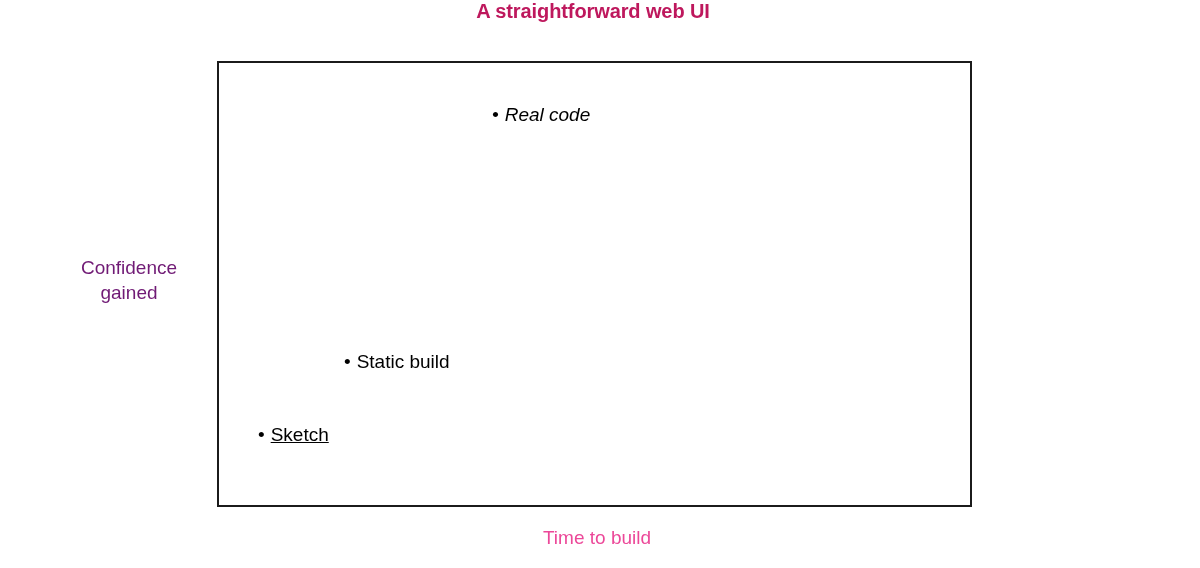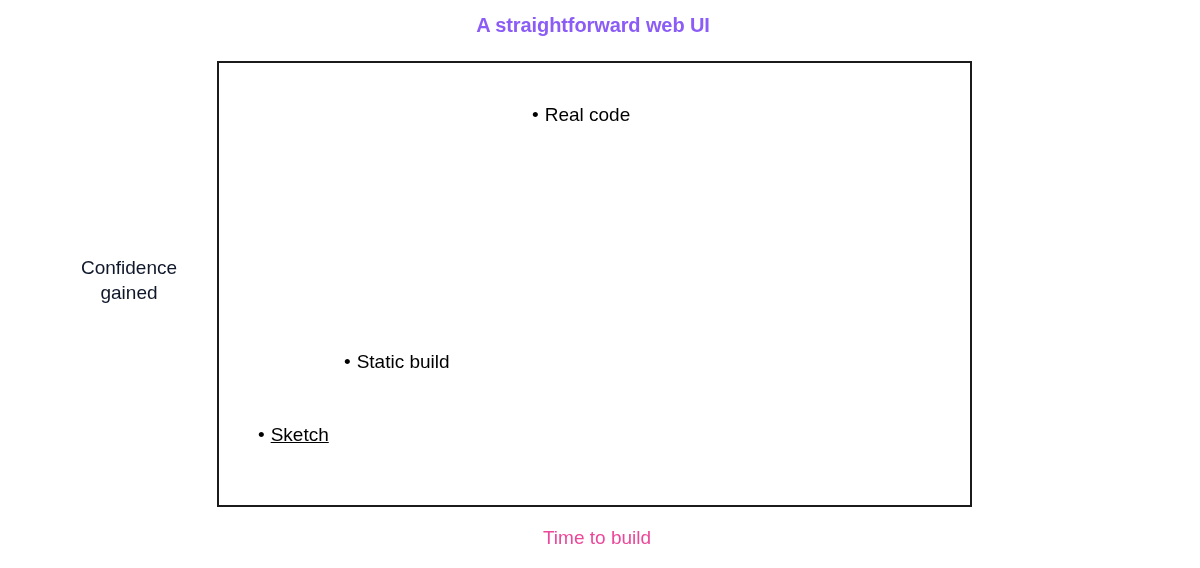--- a/index.html
+++ b/index.html
@@ -21,27 +21,27 @@
     left: 0;
     top: 0;
     width: 1200px;
     height: 568px;
   }
 
   
   .chart-title {
     position: absolute;
     left: 0;
-    top: 14px;
+    top: 0;
     width: 1186px;
     text-align: center;
     font-size: 20px;
     font-weight: bold;
     letter-spacing: -0.1px;
-    color: #8b5cf6;
+    color: #be185d;
     white-space: nowrap;
   }
 
   
   .plot-frame {
     position: absolute;
     left: 217px;
     top: 61px;
     width: 755px;
     height: 446px;
@@ -52,21 +52,21 @@
 
   
   .y-axis-label {
     position: absolute;
     left: 46px;
     top: 255px;
     width: 166px;
     text-align: center;
     font-size: 19px;
     line-height: 25px;
-    color: #0f172a;
+    color: #701a75;
   }
   .y-axis-label .line {
     display: block;
   }
 
   .x-axis-label {
     position: absolute;
     left: 217px;
     top: 527px;
     width: 760px;
@@ -101,21 +101,21 @@
 
   <div class="plot-frame"></div>
 
   <div class="y-axis-label">
     <span class="line">Confidence</span>
     <span class="line">gained</span>
   </div>
 
   <div class="x-axis-label">Time to build</div>
 
-  <div class="point-label" id="pt0" style="left: 532px; top: 105px;">
+  <div class="point-label" id="pt0" style="left: 492px; top: 105px; font-style: italic;">
     <span class="bullet">•</span><span>Real code</span>
   </div>
 
 
   <div class="point-label" id="pt2" style="left: 344px; top: 352px;">
     <span class="bullet">•</span><span>Static build</span>
   </div>
 
   <div class="point-label" id="pt3" style="left: 258px; top: 425px; text-decoration: underline;">
     <span class="bullet">•</span><span>Sketch</span>

